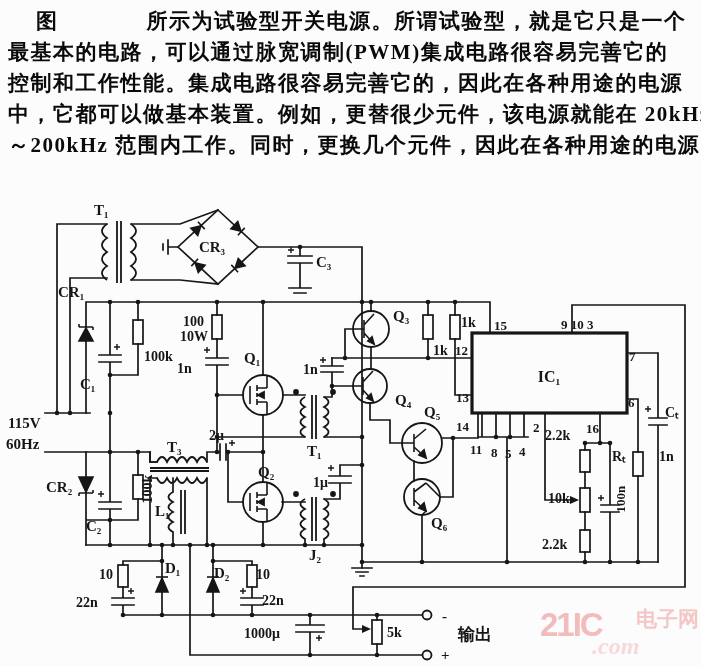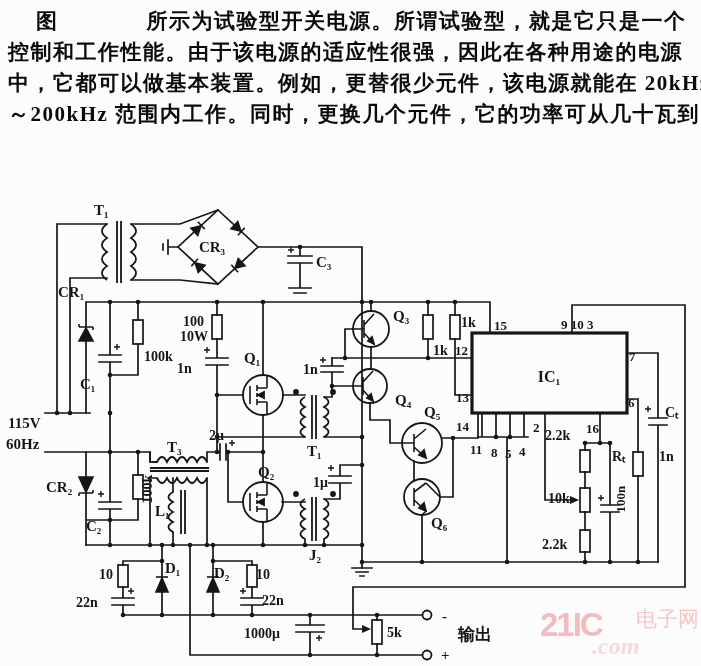--- a/index.html
+++ b/index.html
@@ -9,34 +9,35 @@
         font-size:21px;font-weight:700;line-height:31px;letter-spacing:1.5px;}
   .para .line{white-space:nowrap;}
   .para .fig{display:inline-block;margin-left:28px;margin-right:88px;}
   svg{position:absolute;left:0;top:0;}
   svg text{font-family:"Liberation Serif",serif;font-weight:700;fill:#161616;}
   .s13{font-size:13px}.s14{font-size:14px}.s15{font-size:15px}.s16{font-size:16px}.s17{font-size:17px}
   .watermark{position:absolute;left:540px;top:602px;width:161px;height:62px;
              font-family:"Liberation Sans",sans-serif;}
   .wm-brand{position:absolute;left:0px;top:6px;font-size:33px;font-weight:800;
             letter-spacing:-2px;line-height:1;}
-  .wm-cn{position:absolute;left:96px;top:6px;font-size:21px;font-weight:400;line-height:1;}
+  .wm-cn{position:absolute;left:96px;top:6px;font-size:21px;font-weight:700;line-height:1;}
   .wm-com{position:absolute;left:52px;top:32px;font-size:24px;font-weight:700;
           font-style:italic;font-family:"Liberation Serif",serif;line-height:1;}
 </style>
 </head>
 <body>
 
 <div class="page">
 
   <div class="para">
     <div class="line"><span class="fig">图</span><span>所示为试验型开关电源。所谓试验型，就是它只是一个</span></div>
-    <div class="line">控制和工作性能。由于该电源的适应性很强，因此在各种用途的电源</div>
+    <div class="line">最基本的电路，可以通过脉宽调制(PWM)集成电路很容易完善它的</div>
+    <div class="line">控制和工作性能。集成电路很容易完善它的，因此在各种用途的电源</div>
     <div class="line">中，它都可以做基本装置。例如，更替很少元件，该电源就能在 20kHz</div>
-    <div class="line">～200kHz 范围内工作。同时，更换几个元件，它的功率可从几十瓦到</div>
+    <div class="line">～200kHz 范围内工作。同时，更换几个元件，因此在各种用途的电源</div>
   </div>
 
   <div class="watermark">
     <span class="wm-brand" style="color:#f3bcbc">21IC</span>
     <span class="wm-cn" style="color:#f5c6c6">电子网</span>
     <span class="wm-com" style="color:#f8d9d9">.com</span>
   </div>
 
   <svg width="701" height="666" viewBox="0 0 701 666">
 

